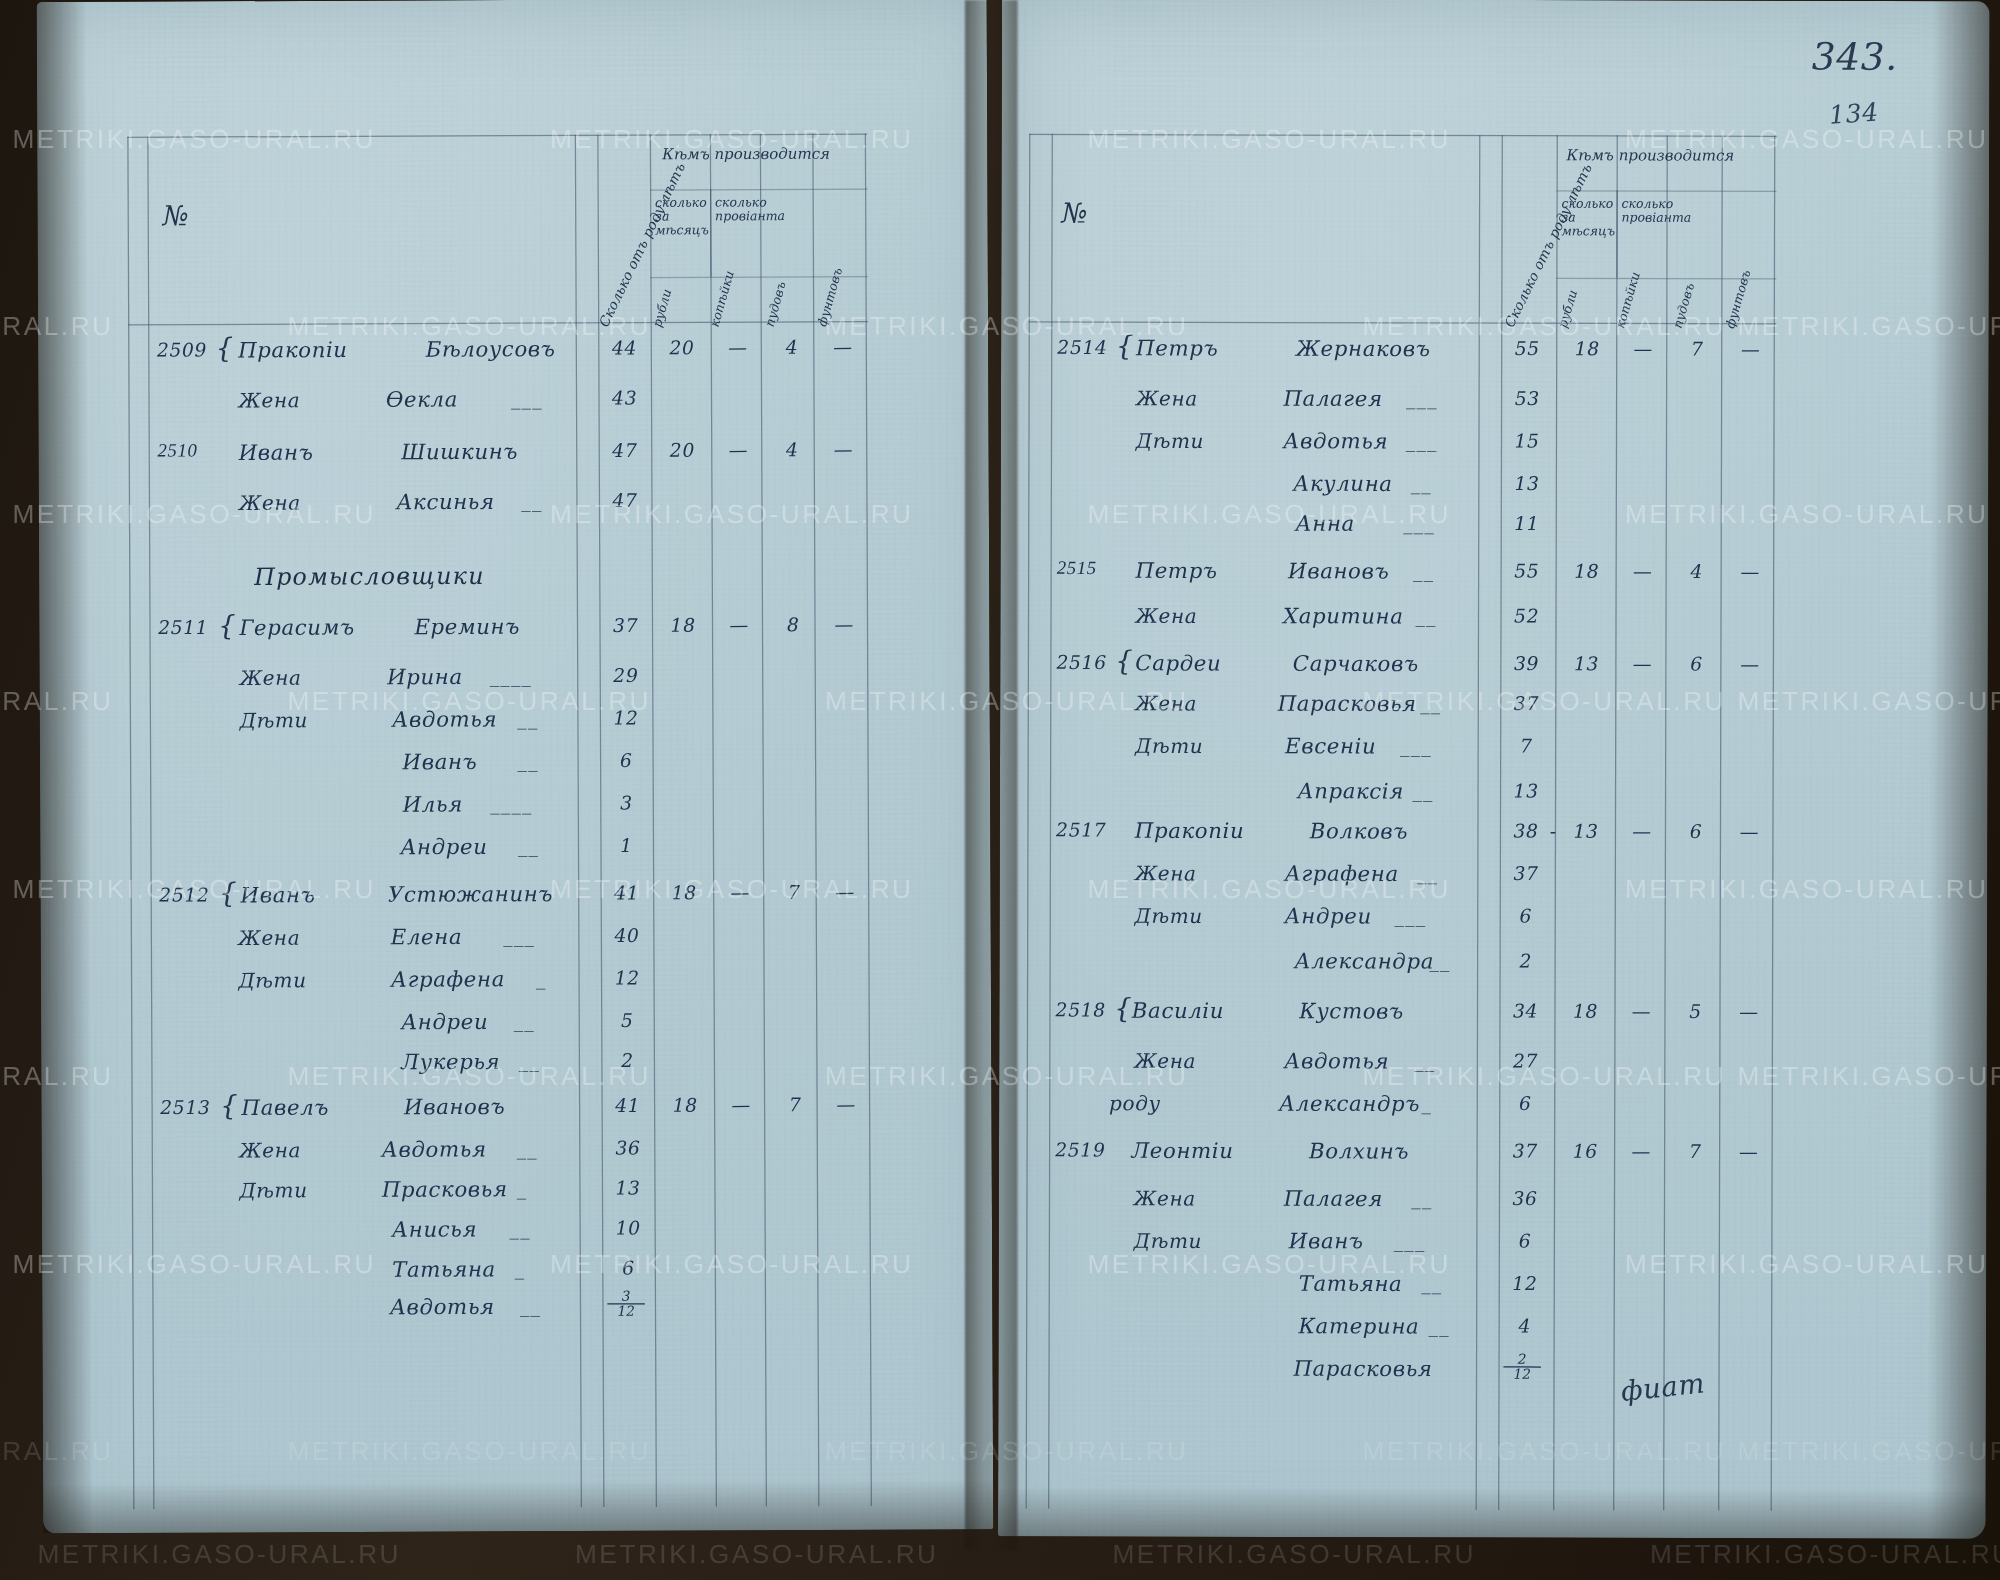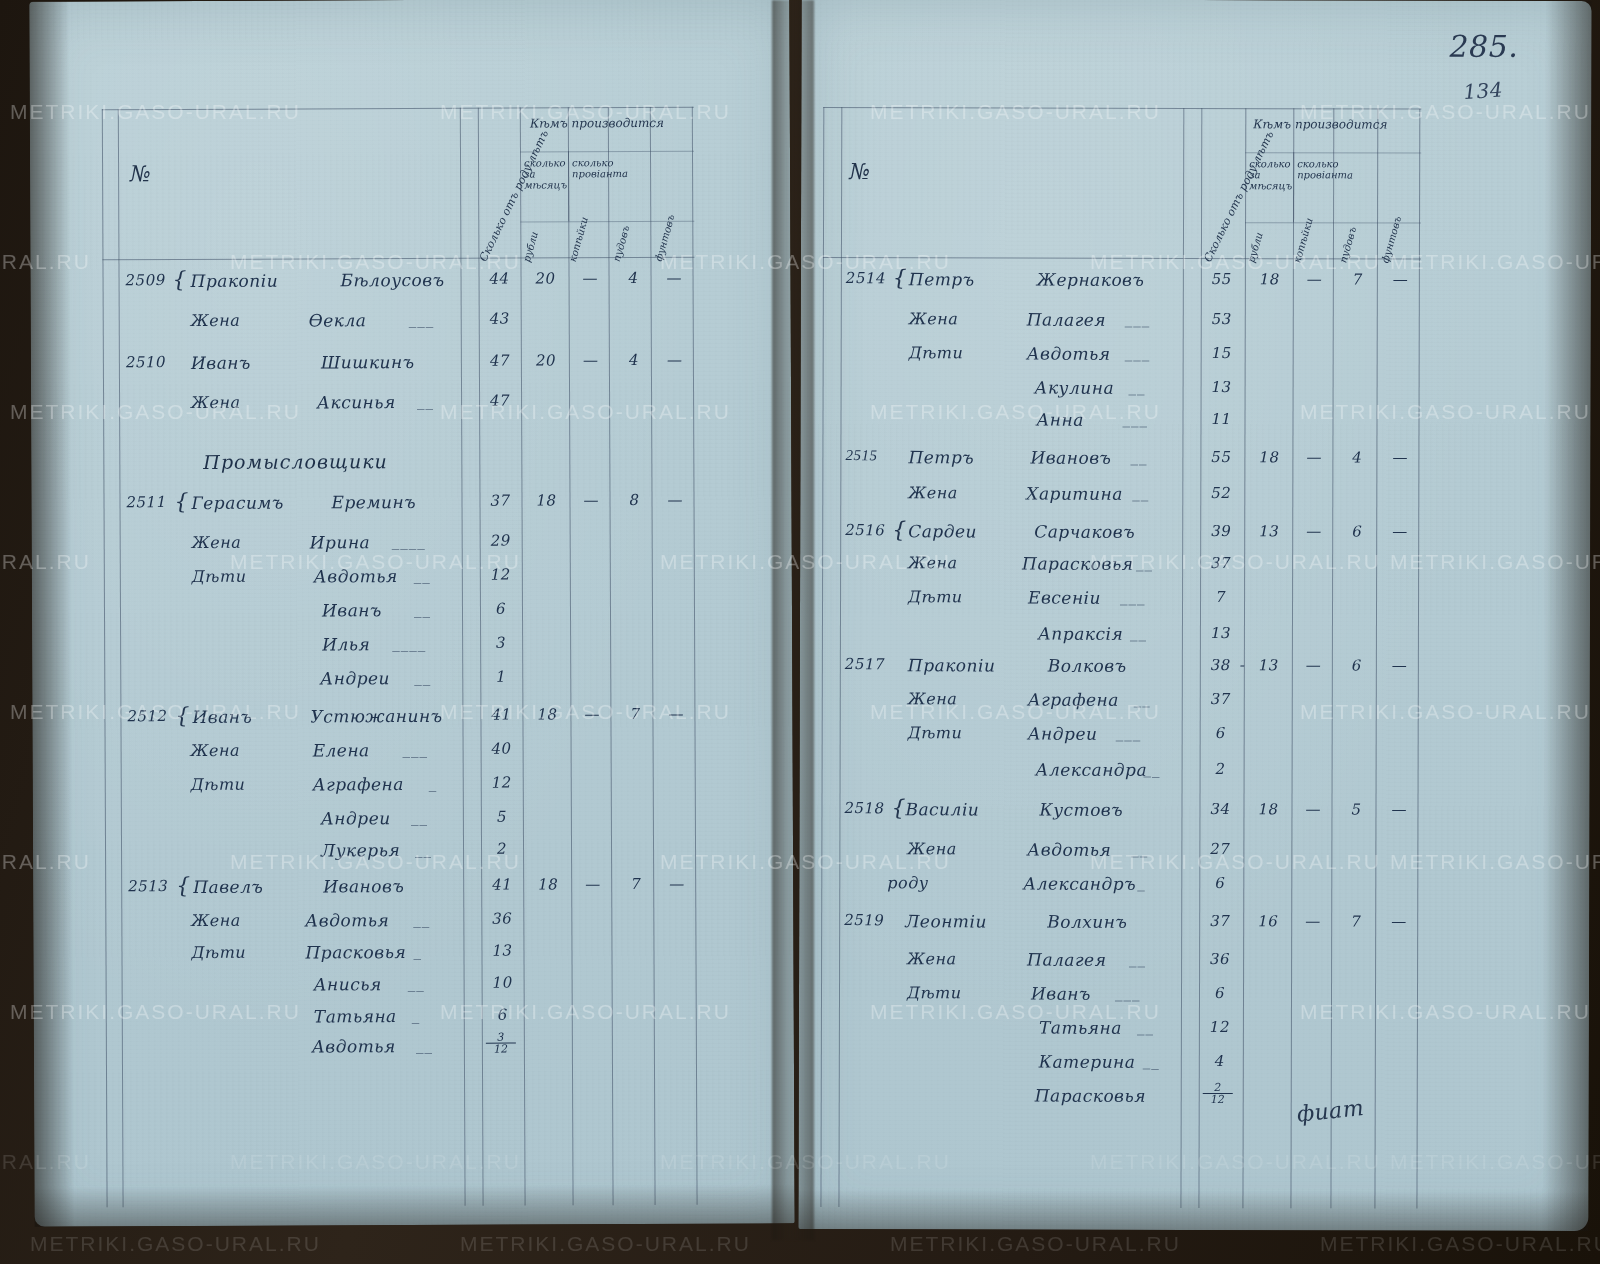--- a/index.html
+++ b/index.html
@@ -299,21 +299,21 @@
       <div class="dash ink" style="left:636px;">—</div>
     </div>
     <div class="row" style="top:310px;">
       <div class="rel ink" style="left:160px;">Жена</div>
       <div class="given ink" style="left:278px;">Ѳекла</div>
       <div class="dots ink" style="left:378px;">___</div>
       <div class="age ink" style="left:452px;">43</div>
     </div>
 
     <div class="row" style="top:352px;">
-      <div class="num ink" style="left:95px;">2510</div>
+      <div class="num ink" style="left:95px;font-family:Liberation Serif, serif;">2510</div>
       <div class="given ink" style="left:160px;">Иванъ</div>
       <div class="surname ink" style="left:290px;">Шишкинъ</div>
       <div class="age ink" style="left:452px;">47</div>
       <div class="money ink" style="left:498px;">20</div>
       <div class="dash ink" style="left:552px;">—</div>
       <div class="money ink" style="left:586px;">4</div>
       <div class="dash ink" style="left:636px;">—</div>
     </div>
     <div class="row" style="top:392px;">
       <div class="rel ink" style="left:160px;">Жена</div>
@@ -439,21 +439,21 @@
       </div>
     </div>
 
     <div class="edge-shadow-l"></div>
     <div class="edge-shadow-b"></div>
   </div>
 
   <div class="page" id="page-right">
     <div class="grain"></div>
 
-    <div class="folio ink" style="left:648px; top:28px;">285.</div>
+    <div class="folio ink" style="left:648px; top:28px;">343.</div>
     <div class="folio-small ink" style="left:662px; top:78px;">134</div>
 
     <div class="vline" style="left:22px;  top:108px; height:1100px;"></div>
     <div class="vline" style="left:40px;  top:108px; height:1100px;"></div>
     <div class="vline" style="left:382px; top:108px; height:1100px;"></div>
     <div class="vline" style="left:400px; top:108px; height:1100px;"></div>
     <div class="vline" style="left:444px; top:108px; height:1100px;"></div>
     <div class="vline" style="left:492px; top:108px; height:1100px;"></div>
     <div class="vline" style="left:532px; top:108px; height:1100px;"></div>
     <div class="vline" style="left:576px; top:108px; height:1100px;"></div>

